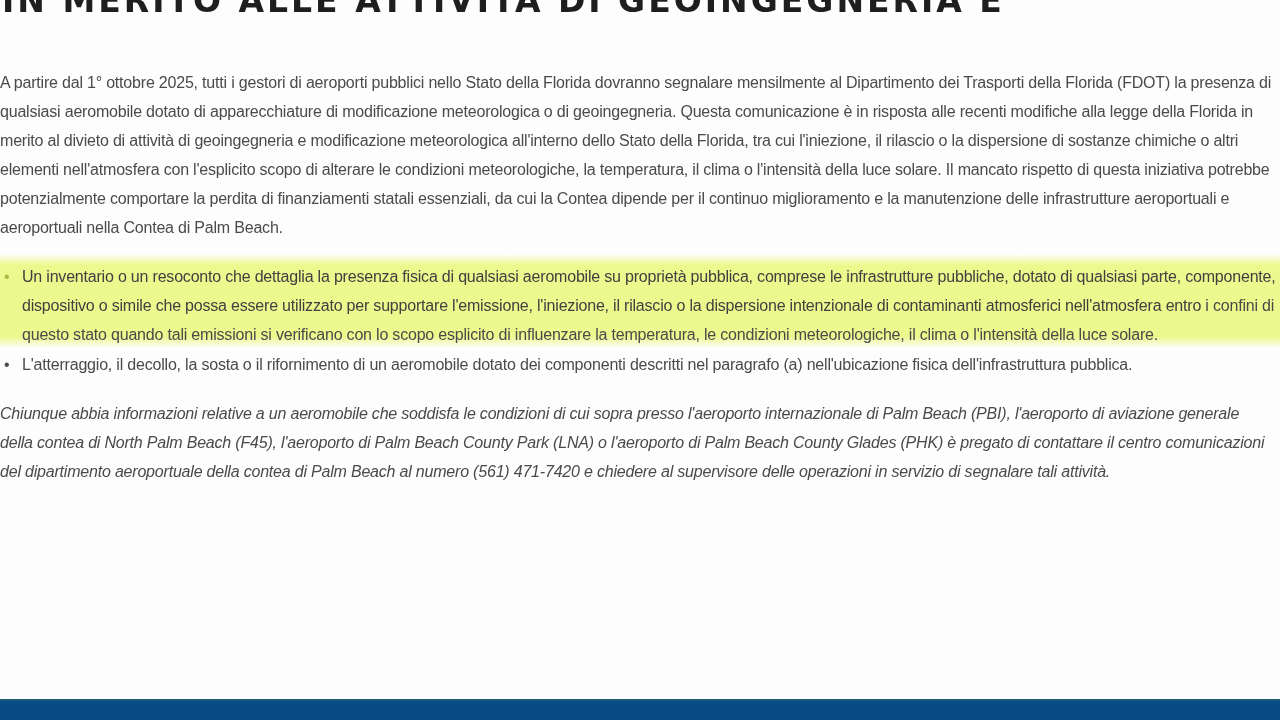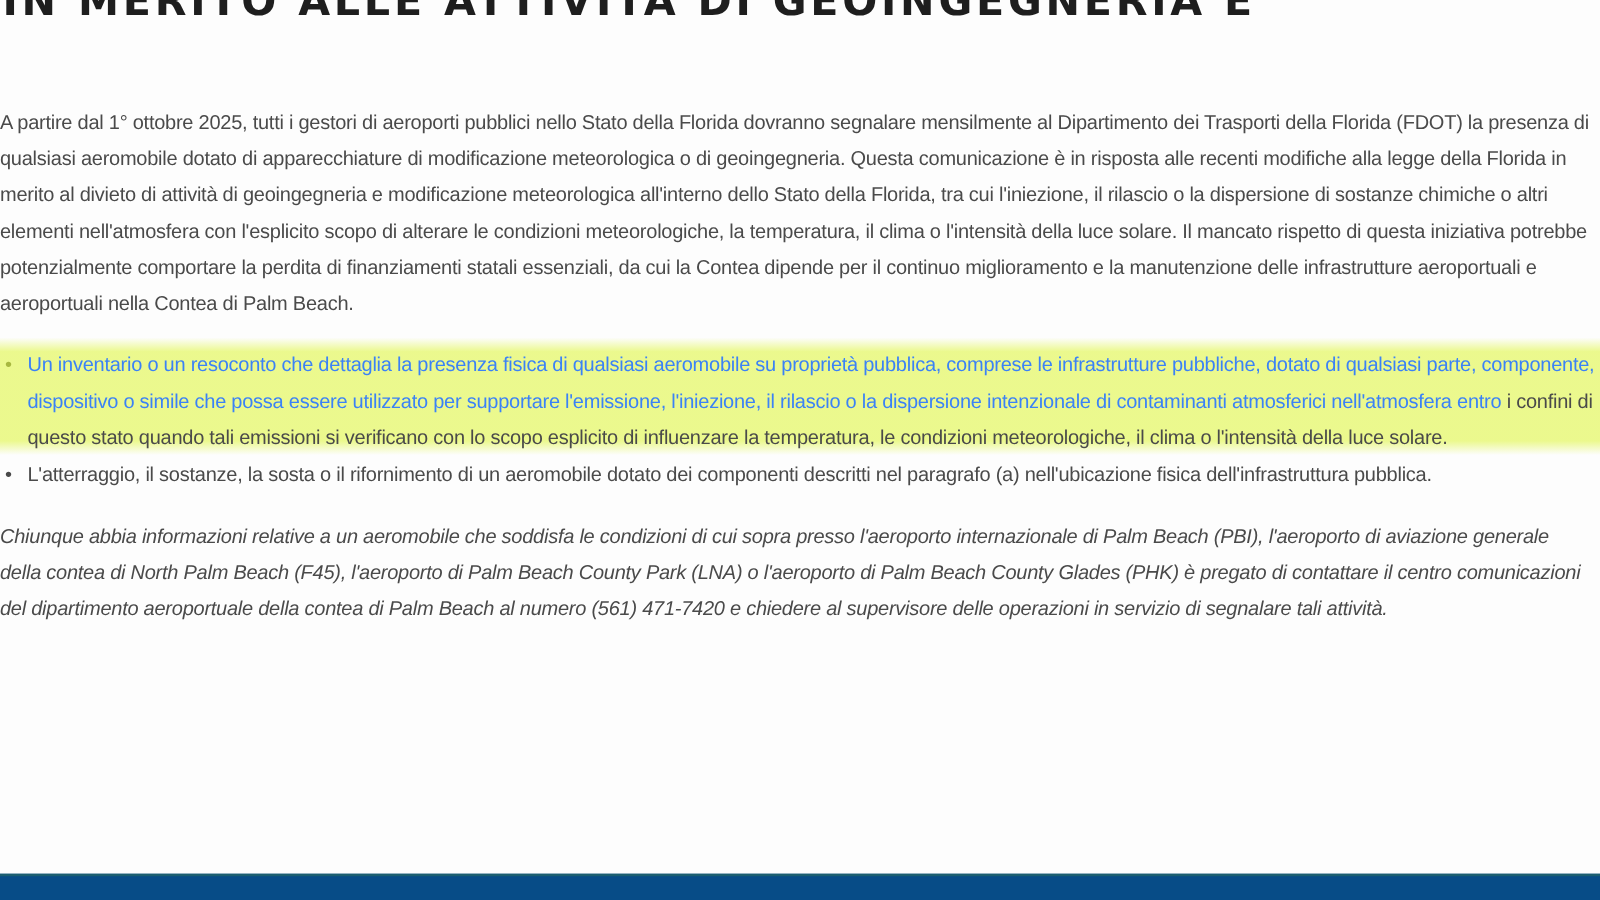--- a/index.html
+++ b/index.html
@@ -10,34 +10,34 @@
     color: #4a4a4a;
   }
   .heading {
     position: absolute; left: 2px; top: -22px; margin: 0;
     font-family: "DejaVu Sans", sans-serif;
     font-weight: bold; font-size: 33px; letter-spacing: 3px;
     line-height: 46px; color: #1e1e1e; text-transform: uppercase;
     white-space: nowrap;
   }
   .content {
-    position: absolute; left: 0; top: 84px; width: 1280px;
+    position: absolute; left: 0; top: 68px; width: 1280px;
     font-size: 16px; line-height: 29px; letter-spacing: -0.2px;
   }
   .content p { margin: 0; }
   .p1 { width: 1276px; }
   .p2 { margin-top: 23px !important; }
   ul { list-style: none; margin: 20px 0 0 0; padding: 0; position: relative; }
   .hl-band {
     position: absolute; left: 0; top: -8px; width: 1280px; height: 94px;
     background: linear-gradient(180deg, rgba(232,248,122,0) 0%, rgba(232,248,122,0.85) 12%, rgba(232,248,122,0.85) 88%, rgba(232,248,122,0) 100%);
   }
   li { position: relative; padding-left: 22px; }
   li .bullet { position: absolute; left: 4px; top: 0; }
-  .hl-text { color: #3b82f6; }
+  .hl-text { color: #404040; }
   .li1 .bullet { color: #a8b840; }
   .li2 { margin-top: 1px; }
   .p3 { margin-top: 20px !important; width: 1276px; font-style: italic; }
   .footer-bar {
     position: absolute; left: 0; top: 699px; width: 1280px; height: 21px;
     background: #074c87;
     border-top: 2px solid #1b5e70;
   }
 </style>
 </head>
@@ -52,20 +52,20 @@
 
 
   <ul>
     <div class="hl-band"></div>
     <li class="li1">
       <span class="bullet">•</span>
       <span class="hl-text">Un inventario o un resoconto che dettaglia la presenza fisica di qualsiasi aeromobile su proprietà pubblica, comprese le infrastrutture pubbliche, dotato di qualsiasi parte, componente, dispositivo o simile che possa essere utilizzato per supportare l'emissione, l'iniezione, il rilascio o la dispersione intenzionale di contaminanti atmosferici nell'atmosfera entro</span><span> i confini di questo stato quando tali emissioni si verificano con lo scopo esplicito di influenzare la temperatura, le condizioni meteorologiche, il clima o l'intensità della luce solare.</span>
     </li>
     <li class="li2">
       <span class="bullet">•</span>
-      <span>L'atterraggio, il sostanze, la sosta o il rifornimento di un aeromobile dotato dei componenti descritti nel paragrafo (a) nell'ubicazione fisica dell'infrastruttura pubblica.</span>
+      <span>L'atterraggio, il decollo, la sosta o il rifornimento di un aeromobile dotato dei componenti descritti nel paragrafo (a) nell'ubicazione fisica dell'infrastruttura pubblica.</span>
     </li>
   </ul>
 
   <p class="p3">Chiunque abbia informazioni relative a un aeromobile che soddisfa le condizioni di cui sopra presso l'aeroporto internazionale di Palm Beach (PBI), l'aeroporto di aviazione generale della contea di North Palm Beach (F45), l'aeroporto di Palm Beach County Park (LNA) o l'aeroporto di Palm Beach County Glades (PHK) è pregato di contattare il centro comunicazioni del dipartimento aeroportuale della contea di Palm Beach al numero (561) 471-7420 e chiedere al supervisore delle operazioni in servizio di segnalare tali attività.</p>
 </div>
 
 <div class="footer-bar"></div>
 
 </body></html>

